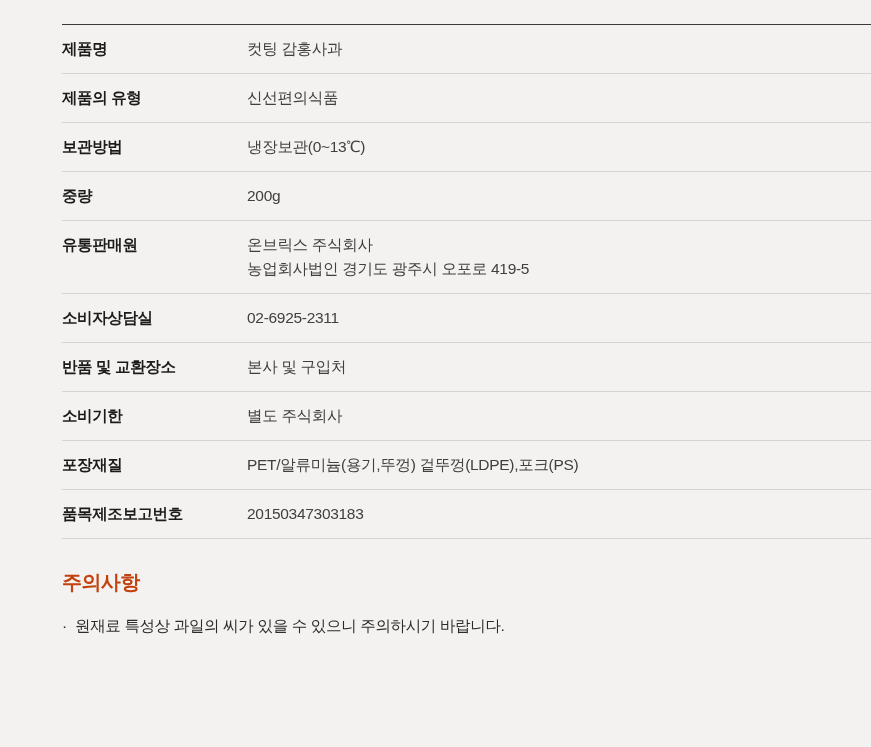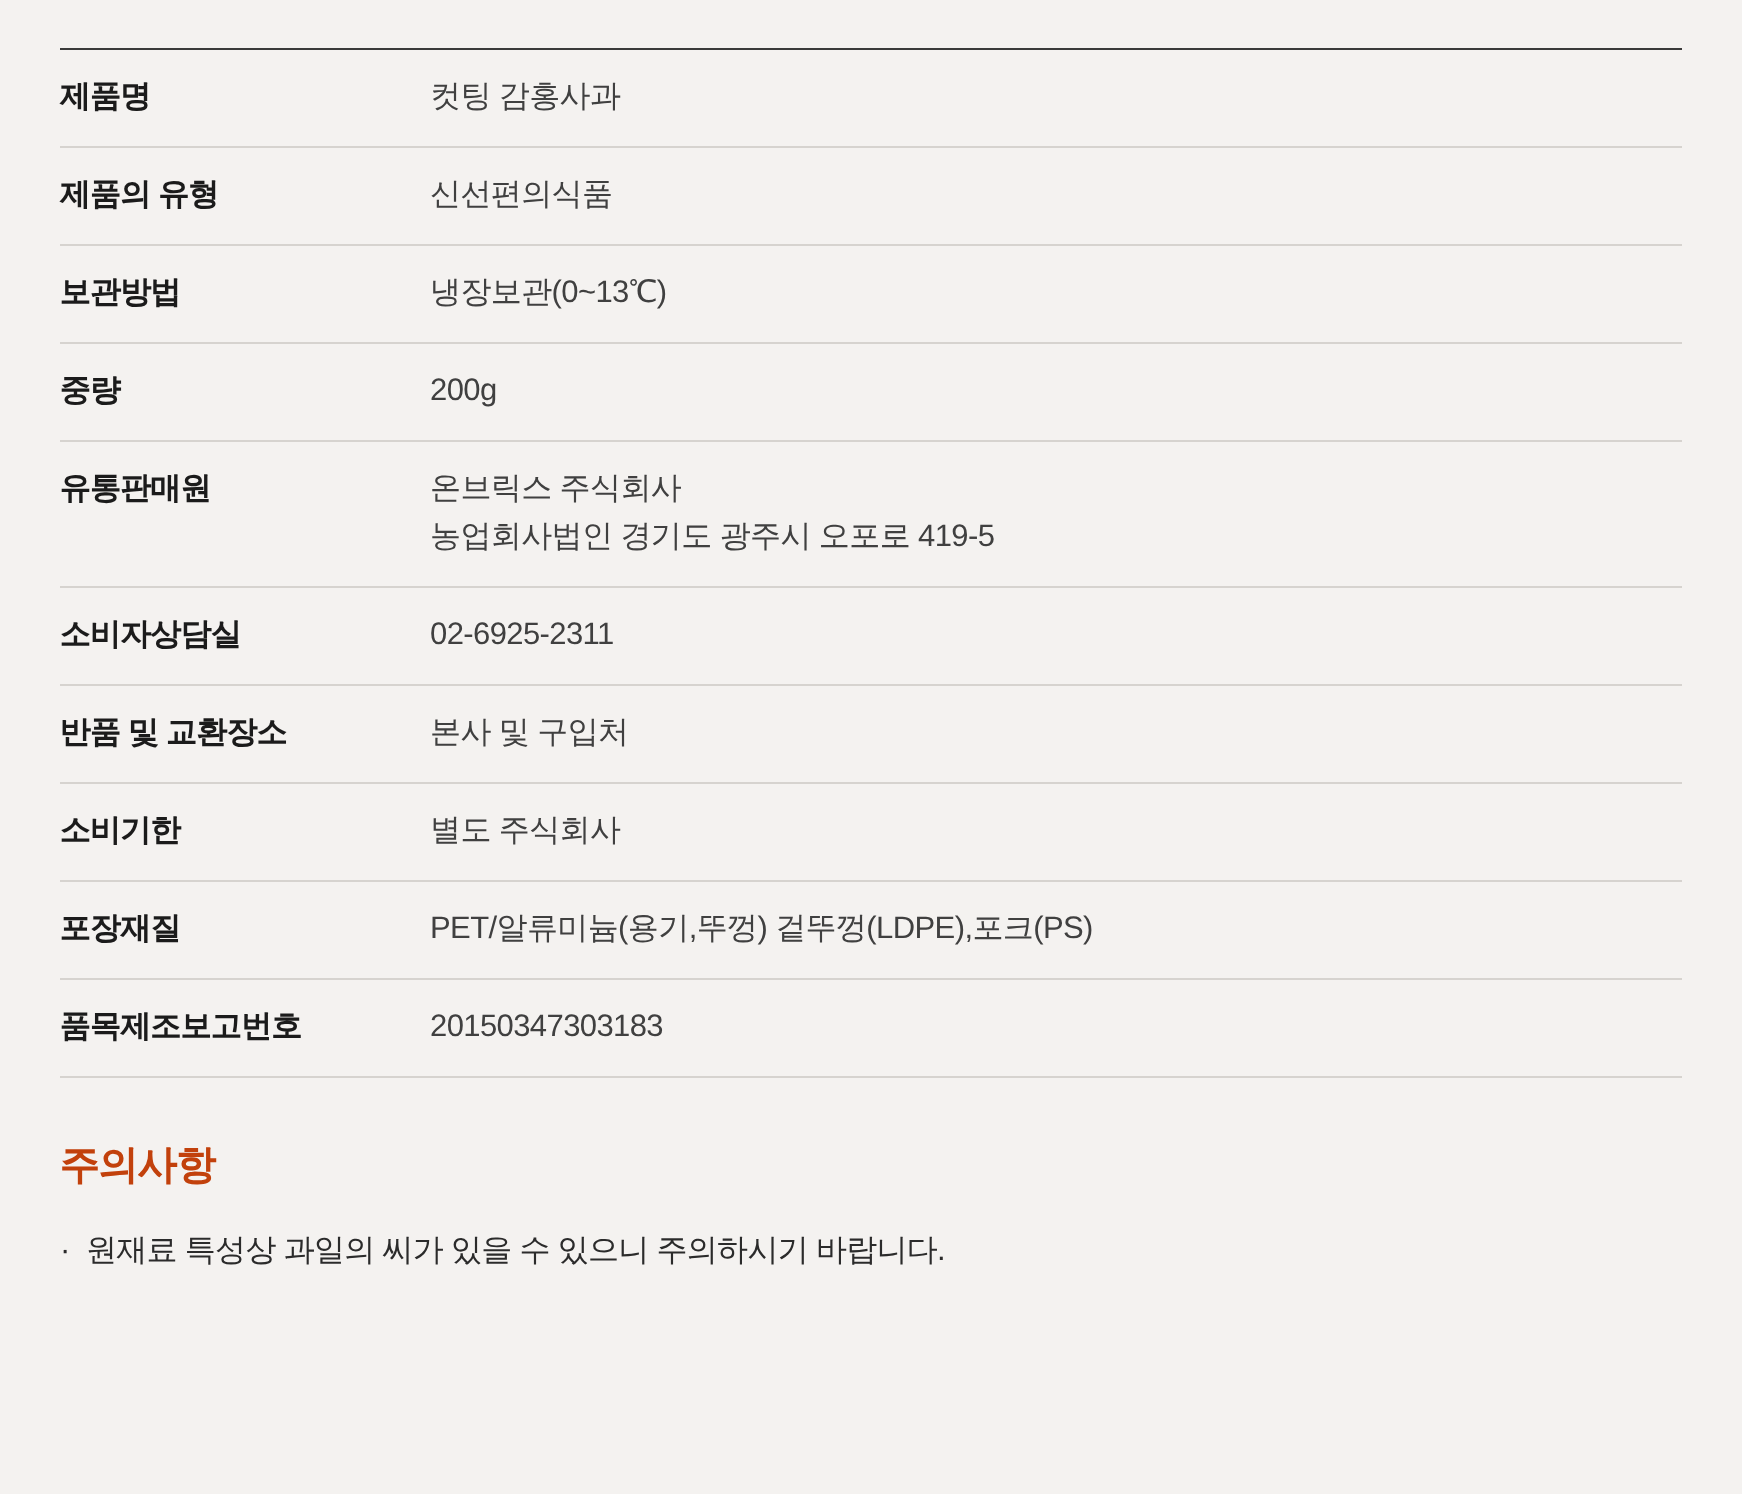--- a/index.html
+++ b/index.html
@@ -14,20 +14,21 @@
     color: #1a1a1a;
     -webkit-font-smoothing: antialiased;
   }
   .page {
     width: 789px;
     height: 747px;
     box-sizing: border-box;
     padding: 24px 30px 0 30px;
     background: #f4f2f0;
     position: relative;
+    margin-left: 32px;
   }
   table.spec {
     width: 811px;
     border-collapse: collapse;
     table-layout: fixed;
   }
   table.spec tr {
     border-bottom: 1px solid #d6d3cf;
   }
   table.spec tr:first-child {

